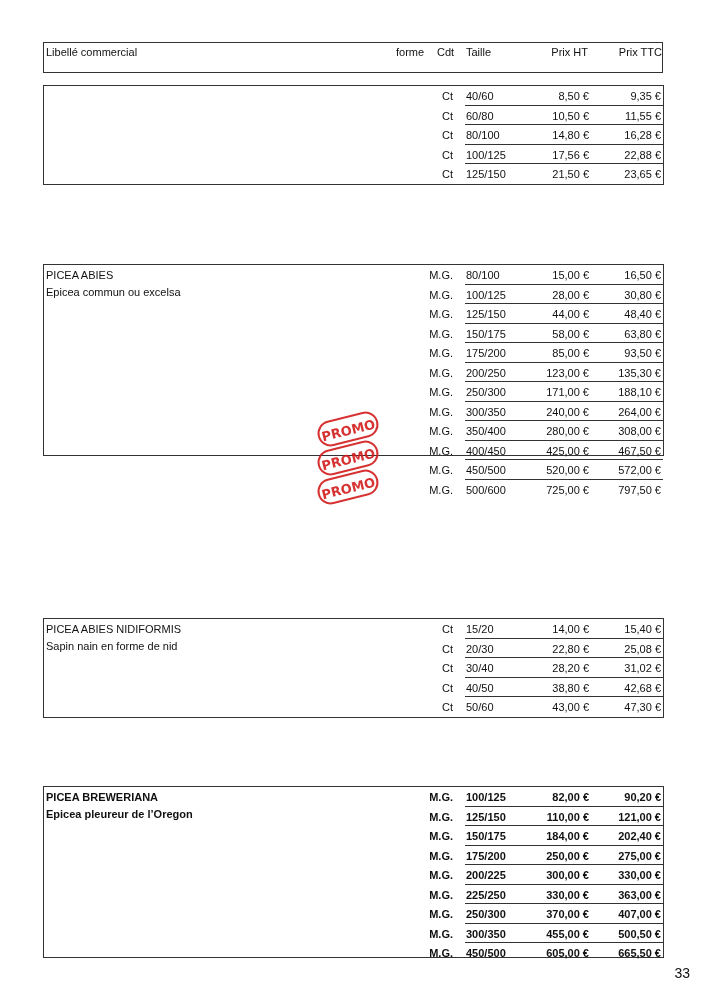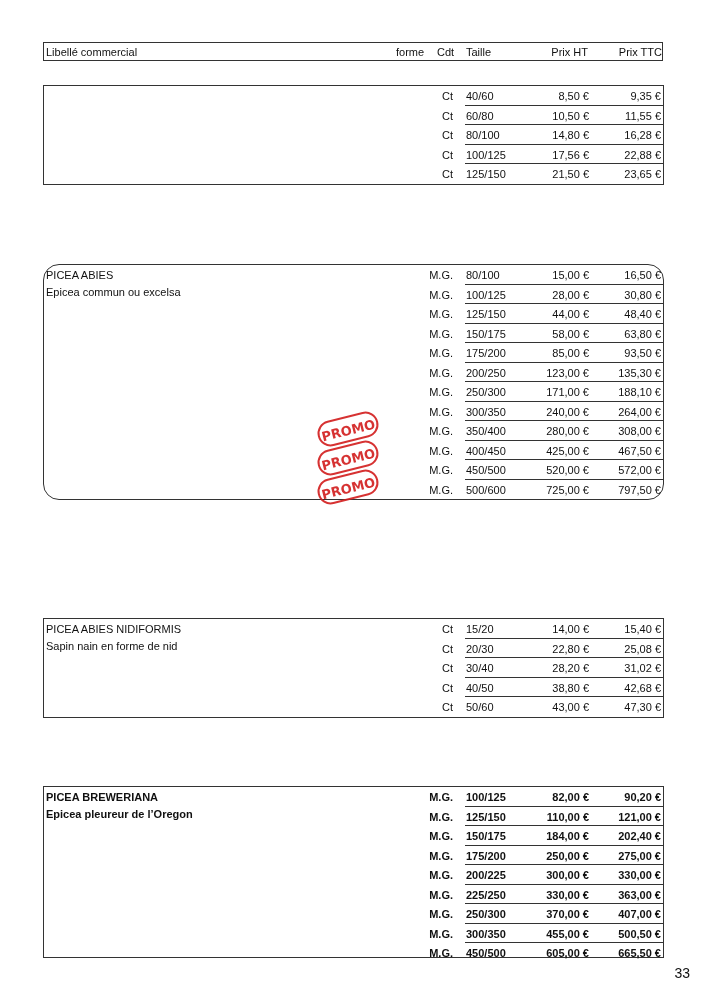--- a/index.html
+++ b/index.html
@@ -1,18 +1,18 @@
 <!DOCTYPE html>
 <html><head>
 <meta charset="utf-8">
 <style>
   html, body { margin: 0; padding: 0; background: #fff; }
   body { width: 706px; height: 1000px; position: relative; overflow: hidden;
          font-family: "Liberation Sans", sans-serif; font-size: 11px; color: #111; }
-  .hdr { position: absolute; left: 43px; top: 42px; width: 620px; height: 19px;
+  .hdr { position: absolute; left: 43px; top: 42px; width: 620px; height: 31px;
          border: 1px solid #333; border-left-width: 1.5px; box-sizing: border-box; }
   .cell { position: absolute; top: 0; height: 19px; line-height: 19px; white-space: nowrap; }
   .block { position: absolute; left: 43px; width: 621px; border: 1px solid #333;
            border-left-width: 1.5px; box-sizing: border-box; }
   .name { position: absolute; left: 2px; top: 2px; line-height: 17px; }
   .row { position: absolute; left: 0; width: 100%; height: 19.5px; }
   .row .c { position: absolute; top: 2px; line-height: 16px; white-space: nowrap; }
   .cdt { right: 210px; text-align: center; }
   .taille { left: 422px; }
   .ht { right: 74px; text-align: left; }
@@ -68,21 +68,21 @@
         <span class="c ttc">22,88 €</span>
         <div class="uline"></div>
       </div>
       <div class="row" style="top: 78px;">
         <span class="c cdt">Ct</span>
         <span class="c taille">125/150</span>
         <span class="c ht">21,50 €</span>
         <span class="c ttc">23,65 €</span>
       </div>
     </div>
-    <div class="block" style="top: 264px; height: 236px; border-radius: 16px;">
+    <div class="block" style="top: 264px; height: 192px;">
       <div class="name">
         <div>PICEA ABIES</div>
         <div>Epicea commun ou excelsa</div>
       </div>
       <div class="row" style="top: 0px;">
         <span class="c cdt">M.G.</span>
         <span class="c taille">80/100</span>
         <span class="c ht">15,00 €</span>
         <span class="c ttc">16,50 €</span>
         <div class="uline"></div>

